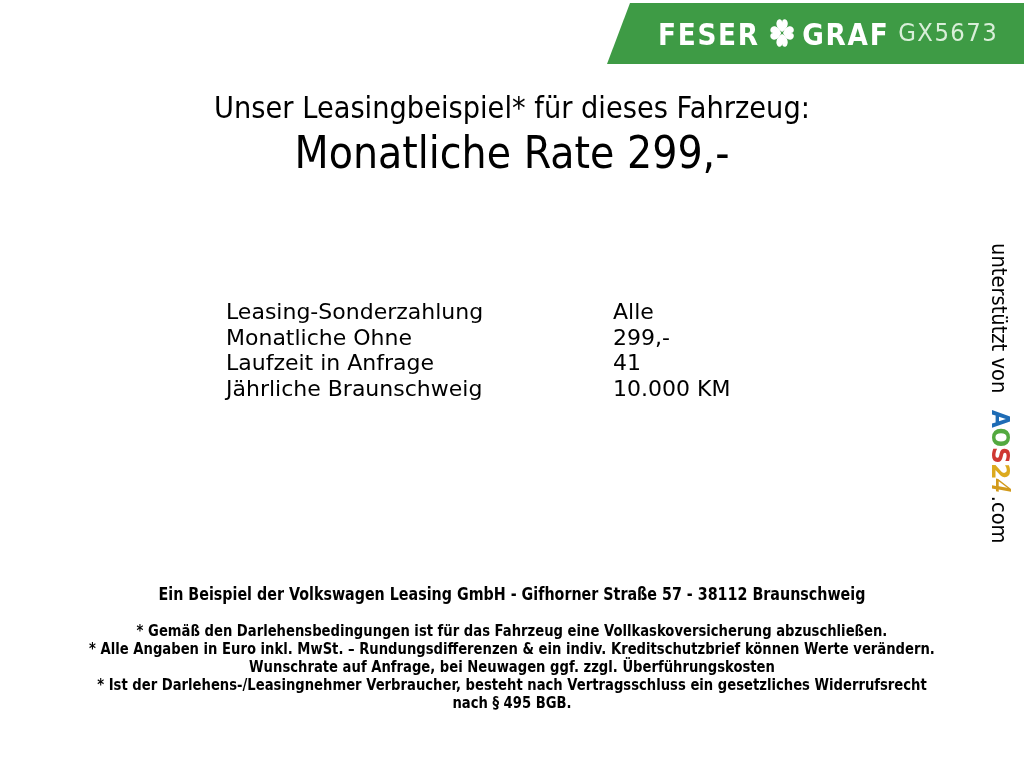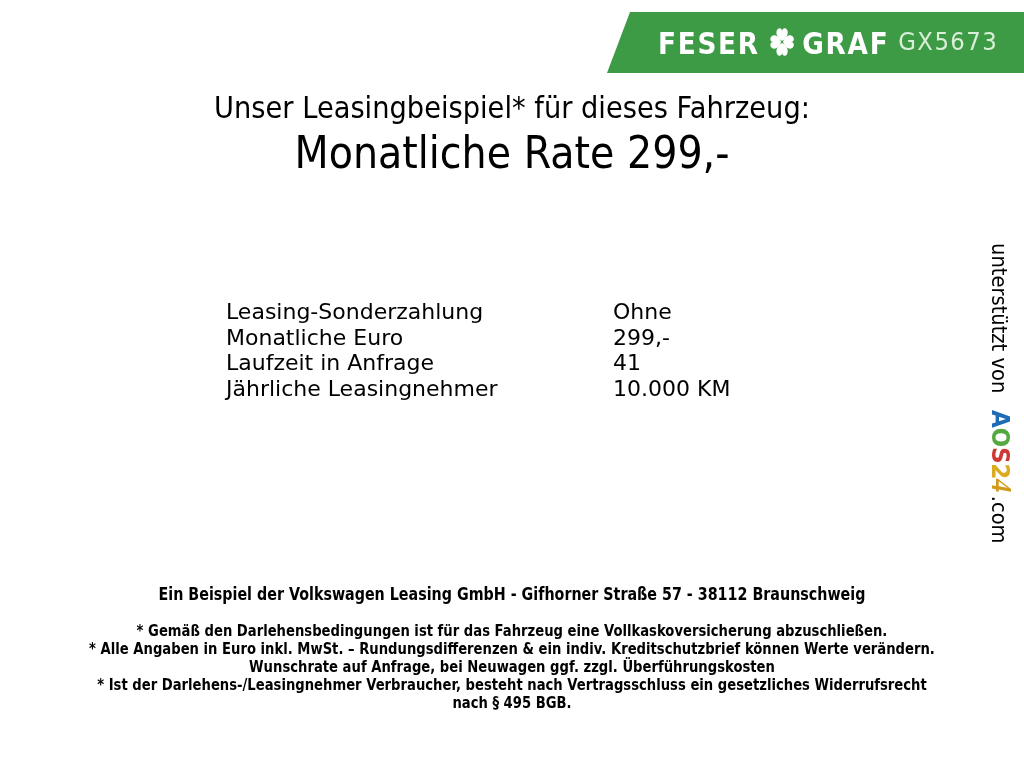--- a/index.html
+++ b/index.html
@@ -4,21 +4,21 @@
 <style>
   html,body{margin:0;padding:0;}
   body{
     width:1024px;height:768px;background:#ffffff;overflow:hidden;position:relative;
     font-family:"DejaVu Sans",sans-serif;color:#000;
   }
   .canvas{position:absolute;inset:0;width:1024px;height:768px;background:#fff;}
 
   
   .banner{
-    position:absolute;left:607px;top:12px;width:417px;height:61px;
+    position:absolute;left:607px;top:3px;width:417px;height:61px;
     background:var(--banner-green,#3e9b45);
     clip-path:polygon(23px 0,100% 0,100% 100%,0 100%);
   }
   .brand-row{
     position:absolute;left:51px;top:0;height:61px;display:flex;align-items:center;
     color:#fff;font-weight:bold;font-size:31px;letter-spacing:2px;
     transform:scaleX(0.85);transform-origin:left center;white-space:nowrap;
   }
   .clover{width:34px;height:34px;margin:0 7px 2px 9px;flex:0 0 auto;}
   .vehicle-code{
@@ -92,26 +92,26 @@
       <span>GRAF</span>
     </div>
     <div class="vehicle-code">GX5673</div>
   </div>
 
   <div class="page-title">Unser Leasingbeispiel* für dieses Fahrzeug:</div>
   <div class="page-subtitle">Monatliche Rate 299,-</div>
 
   <div class="details">
     <div>Leasing-Sonderzahlung</div>
-    <div>Ohne</div>
-    <div>Monatliche Euro</div>
+    <div>Alle</div>
+    <div>Monatliche Ohne</div>
     <div>299,-</div>
     <div>Laufzeit in Anfrage</div>
     <div>41</div>
-    <div>Jährliche Leasingnehmer</div>
+    <div>Jährliche Braunschweig</div>
     <div>10.000 KM</div>
   </div>
 
   <div class="vertical-strip">
     <span>unterstützt von</span><span class="aos-logo"><span class="aos-a">A</span><span class="aos-o">O</span><span class="aos-s">S</span><span class="aos-2">2</span><span class="aos-4">4</span></span><span class="aos-tld">.com</span>
   </div>
 
   <div class="company-line">Ein Beispiel der Volkswagen Leasing GmbH - Gifhorner Straße 57 - 38112 Braunschweig</div>
 
   <div class="disclaimers">

